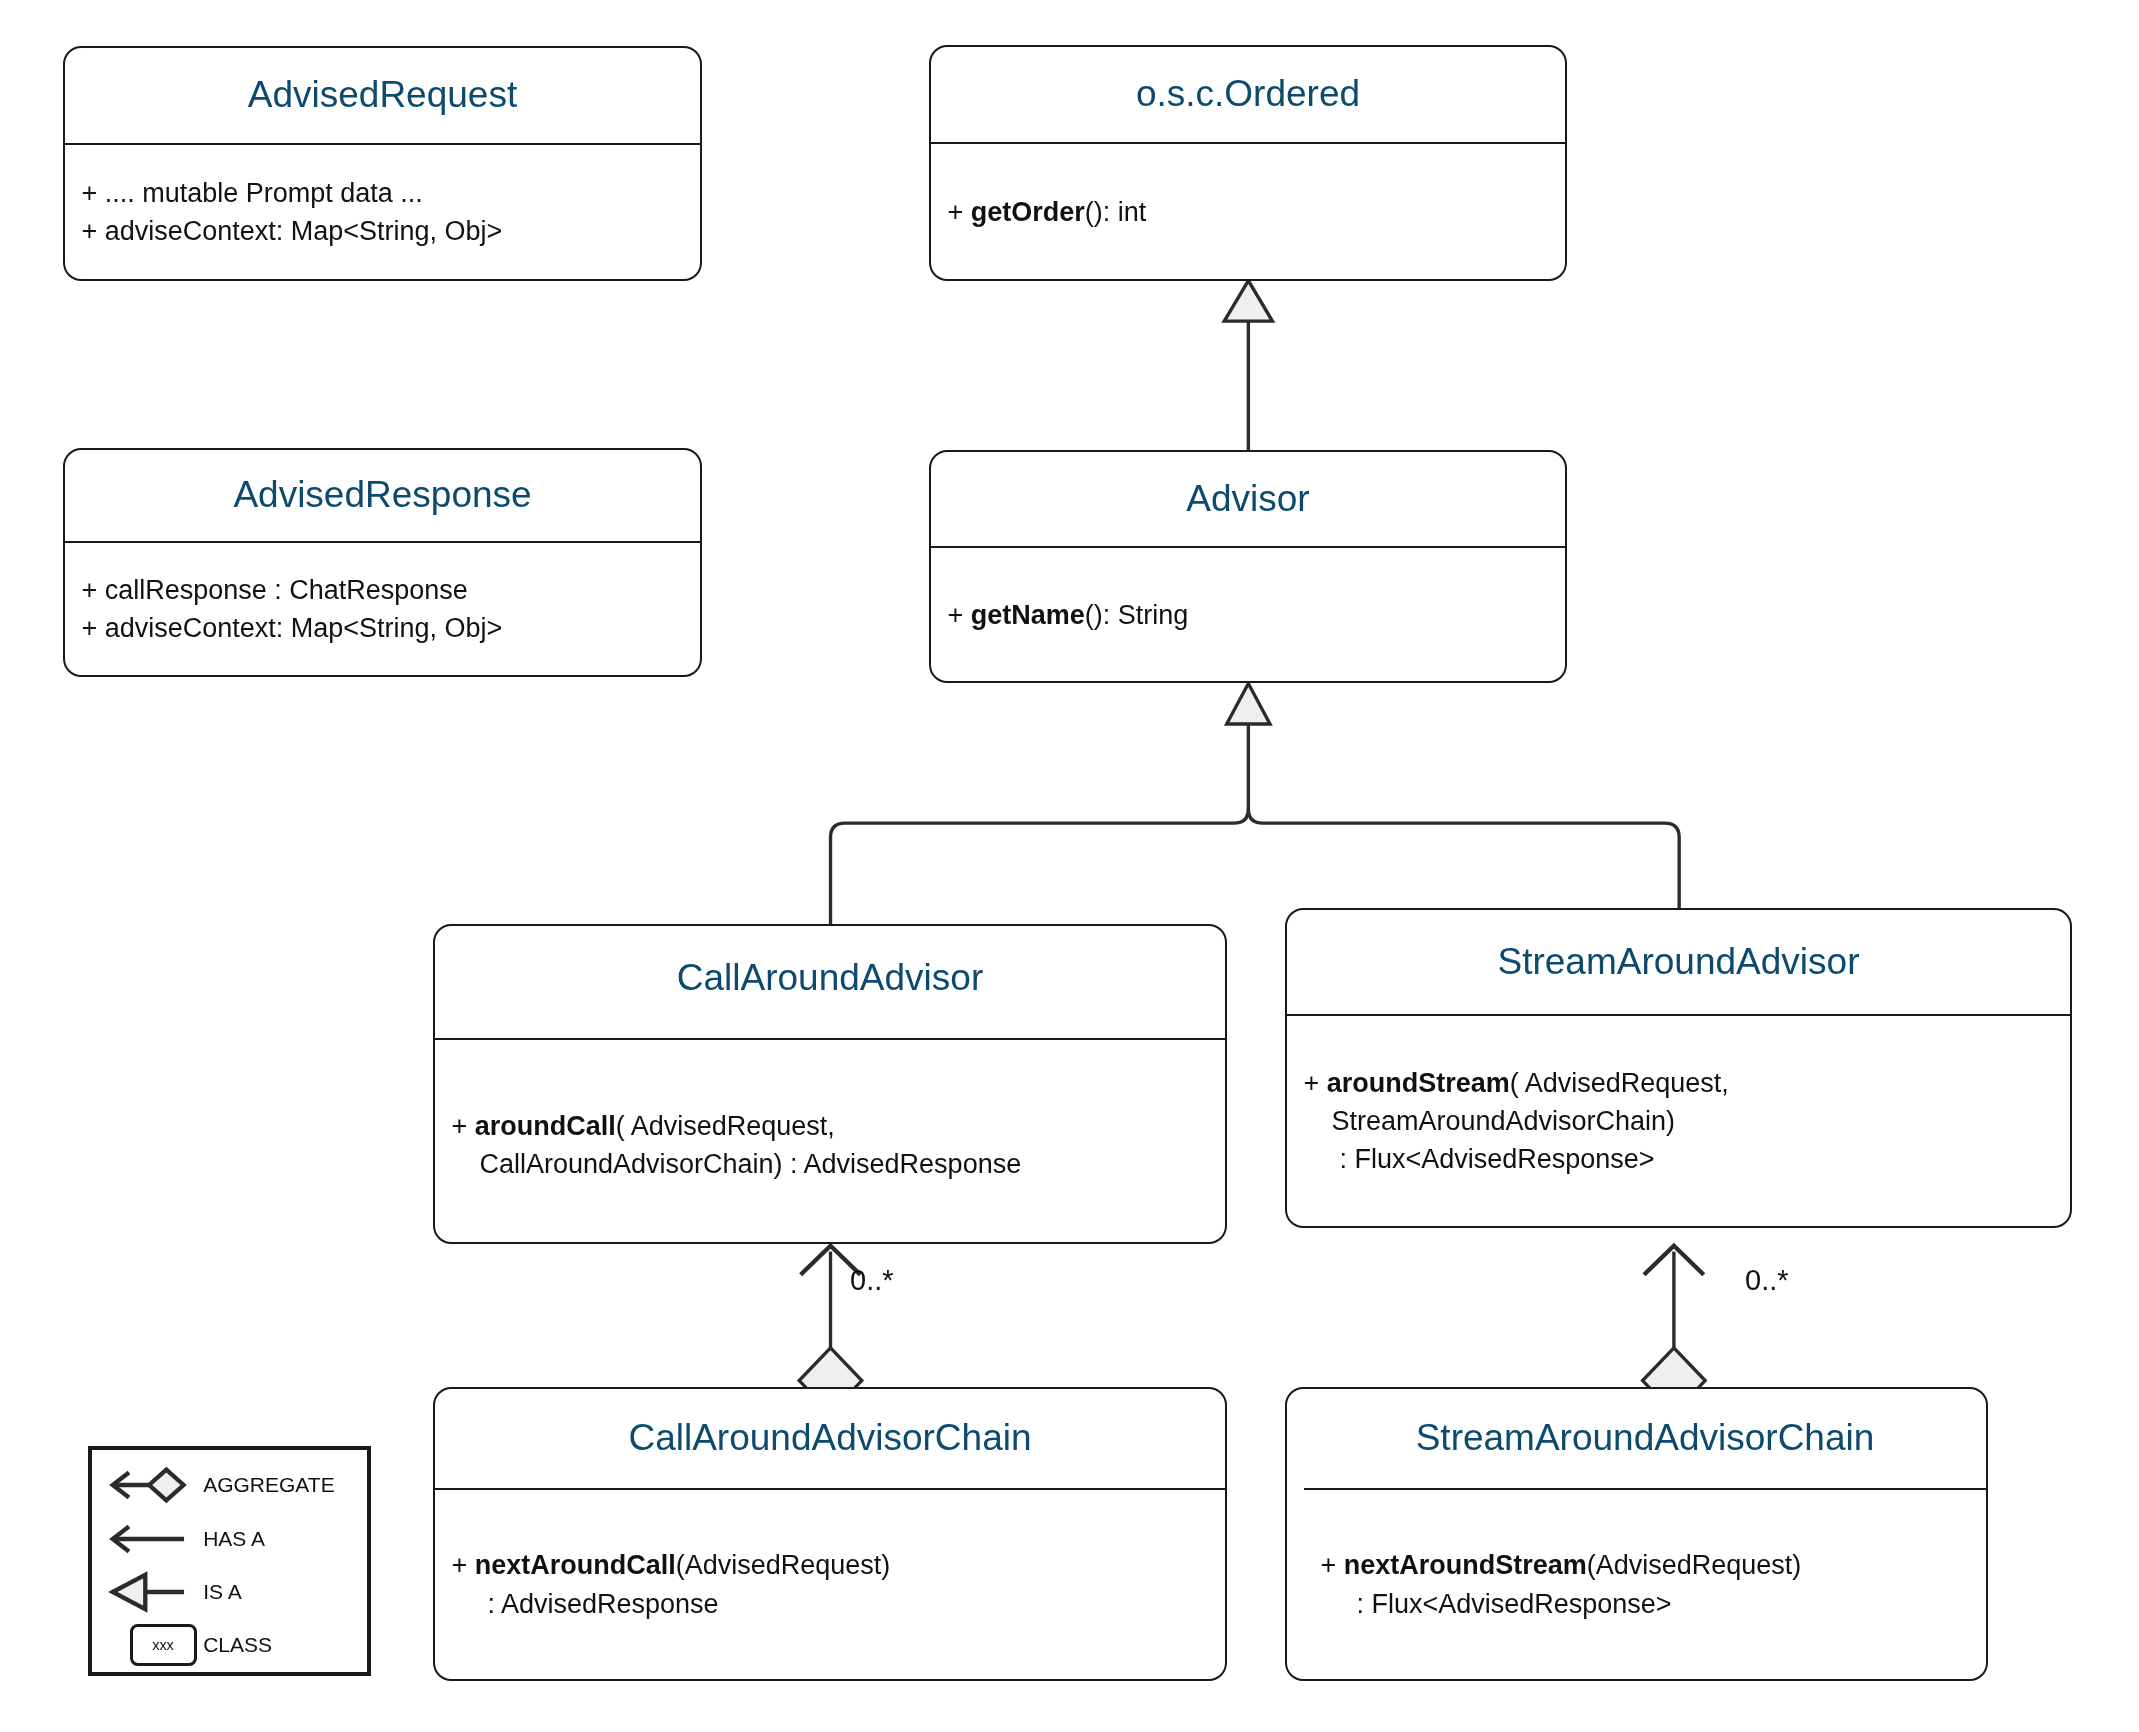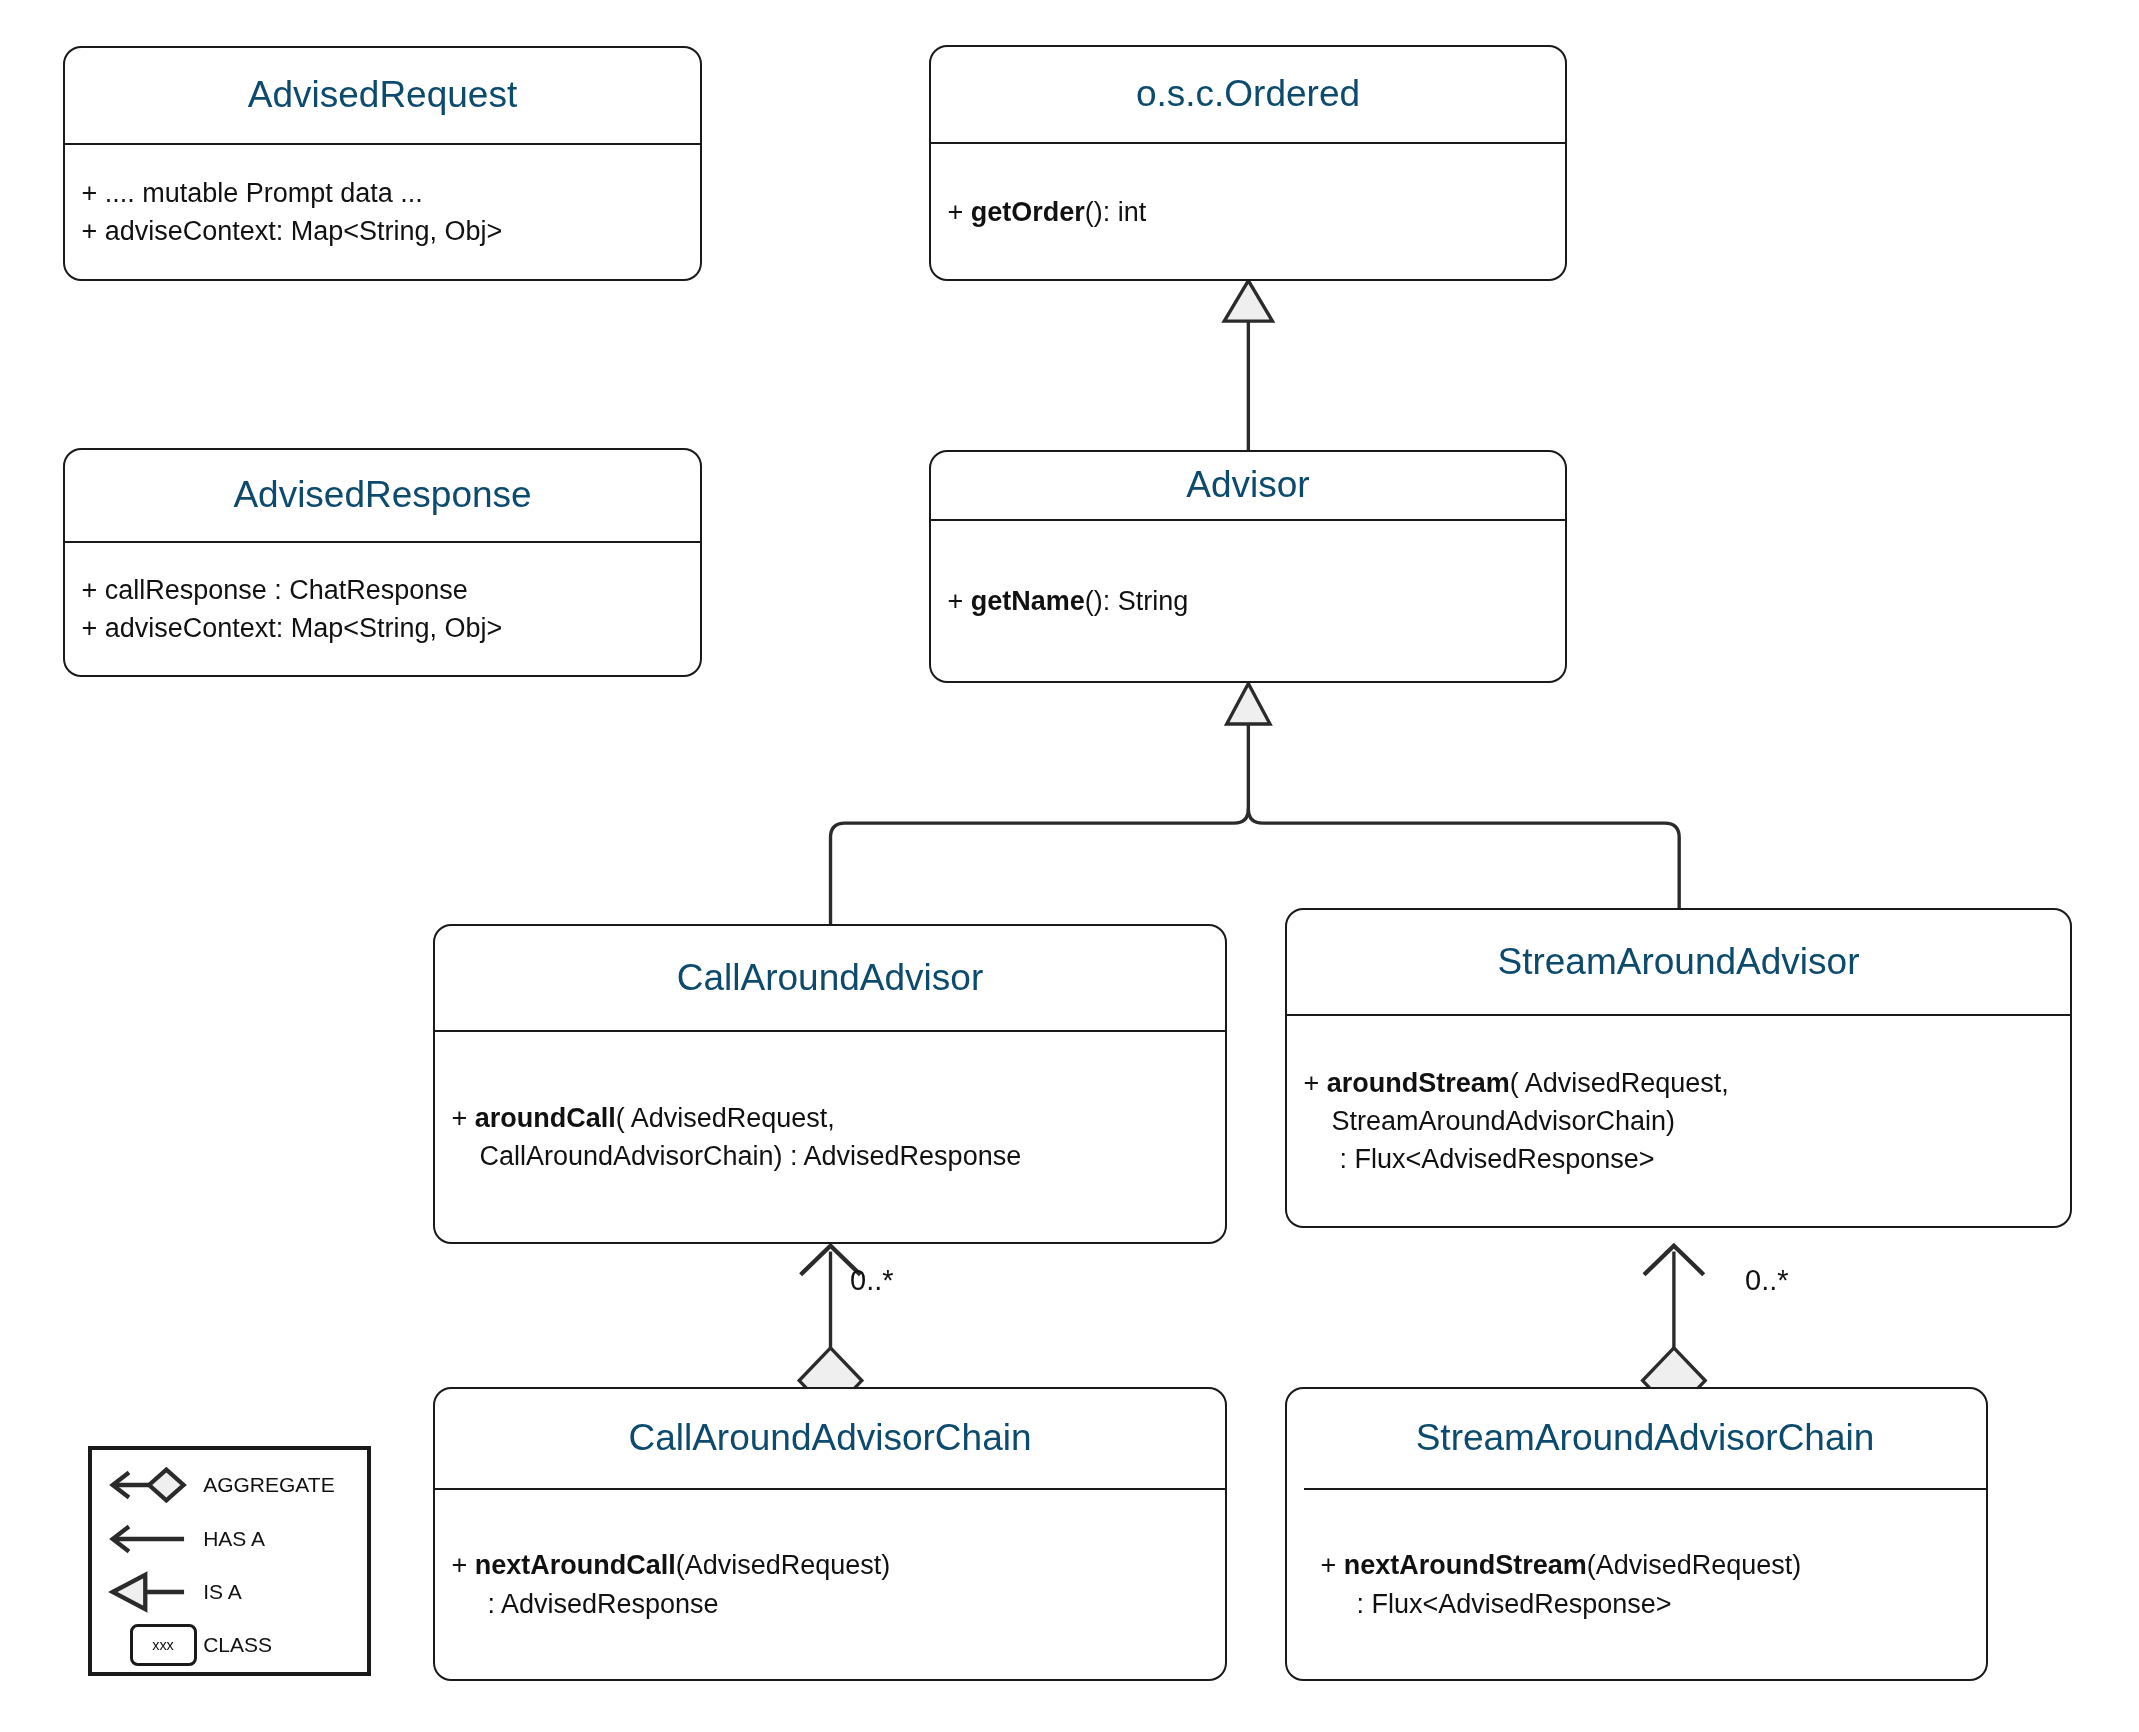--- a/index.html
+++ b/index.html
@@ -62,22 +62,22 @@
   .ind-2 { padding-left: 36px; }
 
   
   #box-advised-request  { left:63px; top:46px;  width:639px; height:235px; }
   #box-advised-request  .uml-title { height: 95px; }
   #box-advised-response { left:63px; top:448px; width:639px; height:229px; }
   #box-advised-response .uml-title { height: 91px; }
   #box-ordered          { left:929px; top:45px; width:638px; height:236px; }
   #box-ordered          .uml-title { height: 95px; }
   #box-advisor          { left:929px; top:450px; width:638px; height:233px; }
-  #box-advisor          .uml-title { height: 67px; }
-  #box-call-advisor     { left:433px;  top:924px; width:794px; height:320px; }
+  #box-advisor          .uml-title { height: 94px; }
+  #box-call-advisor     { left:433px;  top:924px; width:794px; height:320px;gap:8px; }
   #box-call-advisor     .uml-title { height: 104px; }
   #box-stream-advisor   { left:1285px; top:908px; width:787px; height:320px; }
   #box-stream-advisor   .uml-title { height: 104px; }
   #box-call-chain       { left:433px;  top:1387px; width:794px; height:294px; }
   #box-call-chain       .uml-title { height: 99px; }
   #box-stream-chain     { left:1285px; top:1387px; width:703px; height:294px;padding-left:17px; }
   #box-stream-chain     .uml-title { height: 99px; }
 
   
   #connectors {

